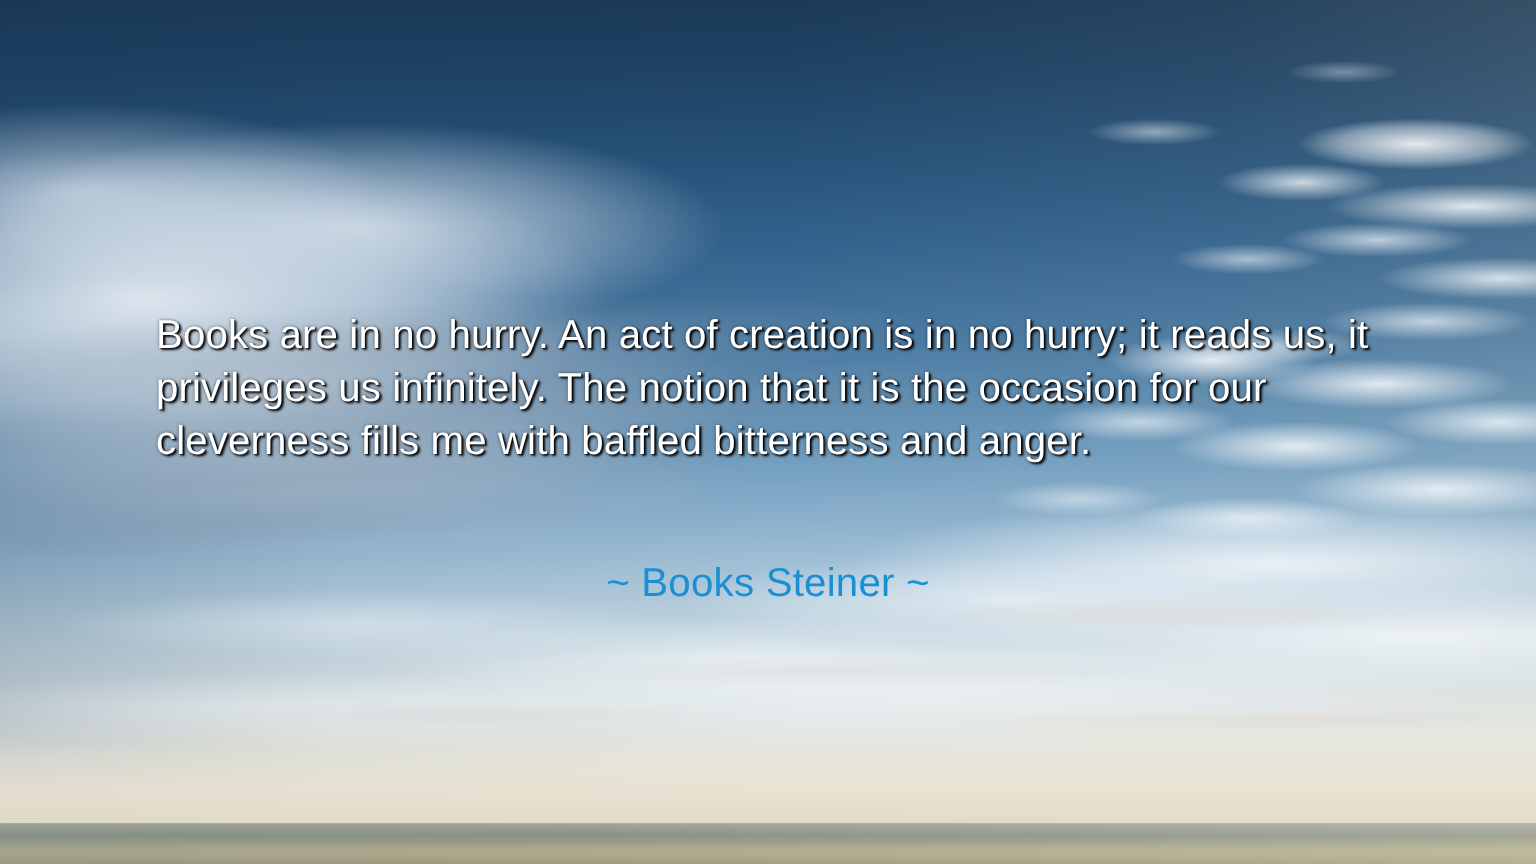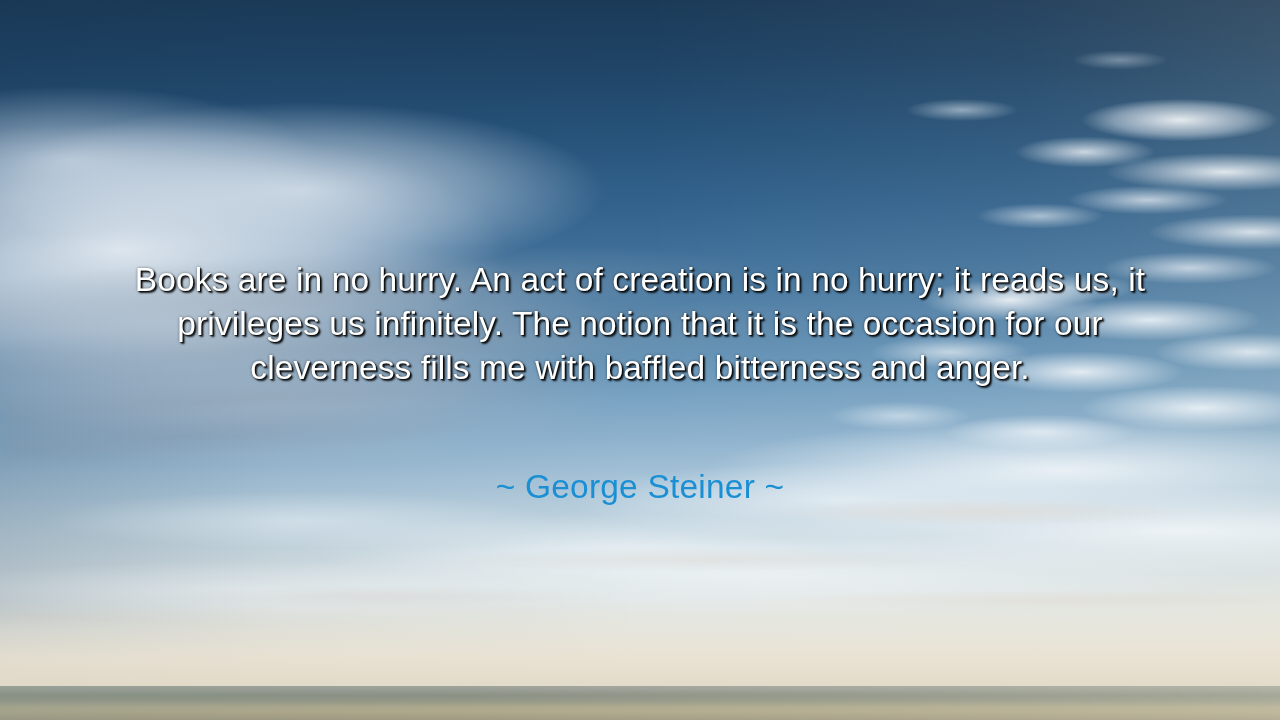--- a/index.html
+++ b/index.html
@@ -166,21 +166,20 @@
         rgba(150,146,118,0.00) 56%,
         rgba(138,132,104,0.22) 74%,
         rgba(120,116,92,0.12) 100%);
   }
 
   
   .quote-wrap {
     position: absolute;
     left: 0; right: 0;
     top: 258px;
-    text-align: center;
     padding: 0 87px;
     box-sizing: border-box;
   }
   .quote-text {
     margin: 0;
     font-size: 33.5px;
     line-height: 44px;
     color: #ffffff;
     letter-spacing: 0.1px;
     text-shadow:
@@ -220,15 +219,15 @@
 
   <div class="haze-band"></div>
   <div class="land"></div>
   <div class="land-streaks"></div>
   <div class="land-haze"></div>
 
   <div class="quote-wrap">
     <p class="quote-text">Books are in no hurry. An act of creation is in no hurry; it reads us, it privileges us infinitely. The notion that it is the occasion for our cleverness fills me with baffled bitterness and anger.</p>
   </div>
 
-  <p class="attribution">~ George Steiner ~</p>
+  <p class="attribution">~ Books Steiner ~</p>
 
 </div>
 
 </body></html>

